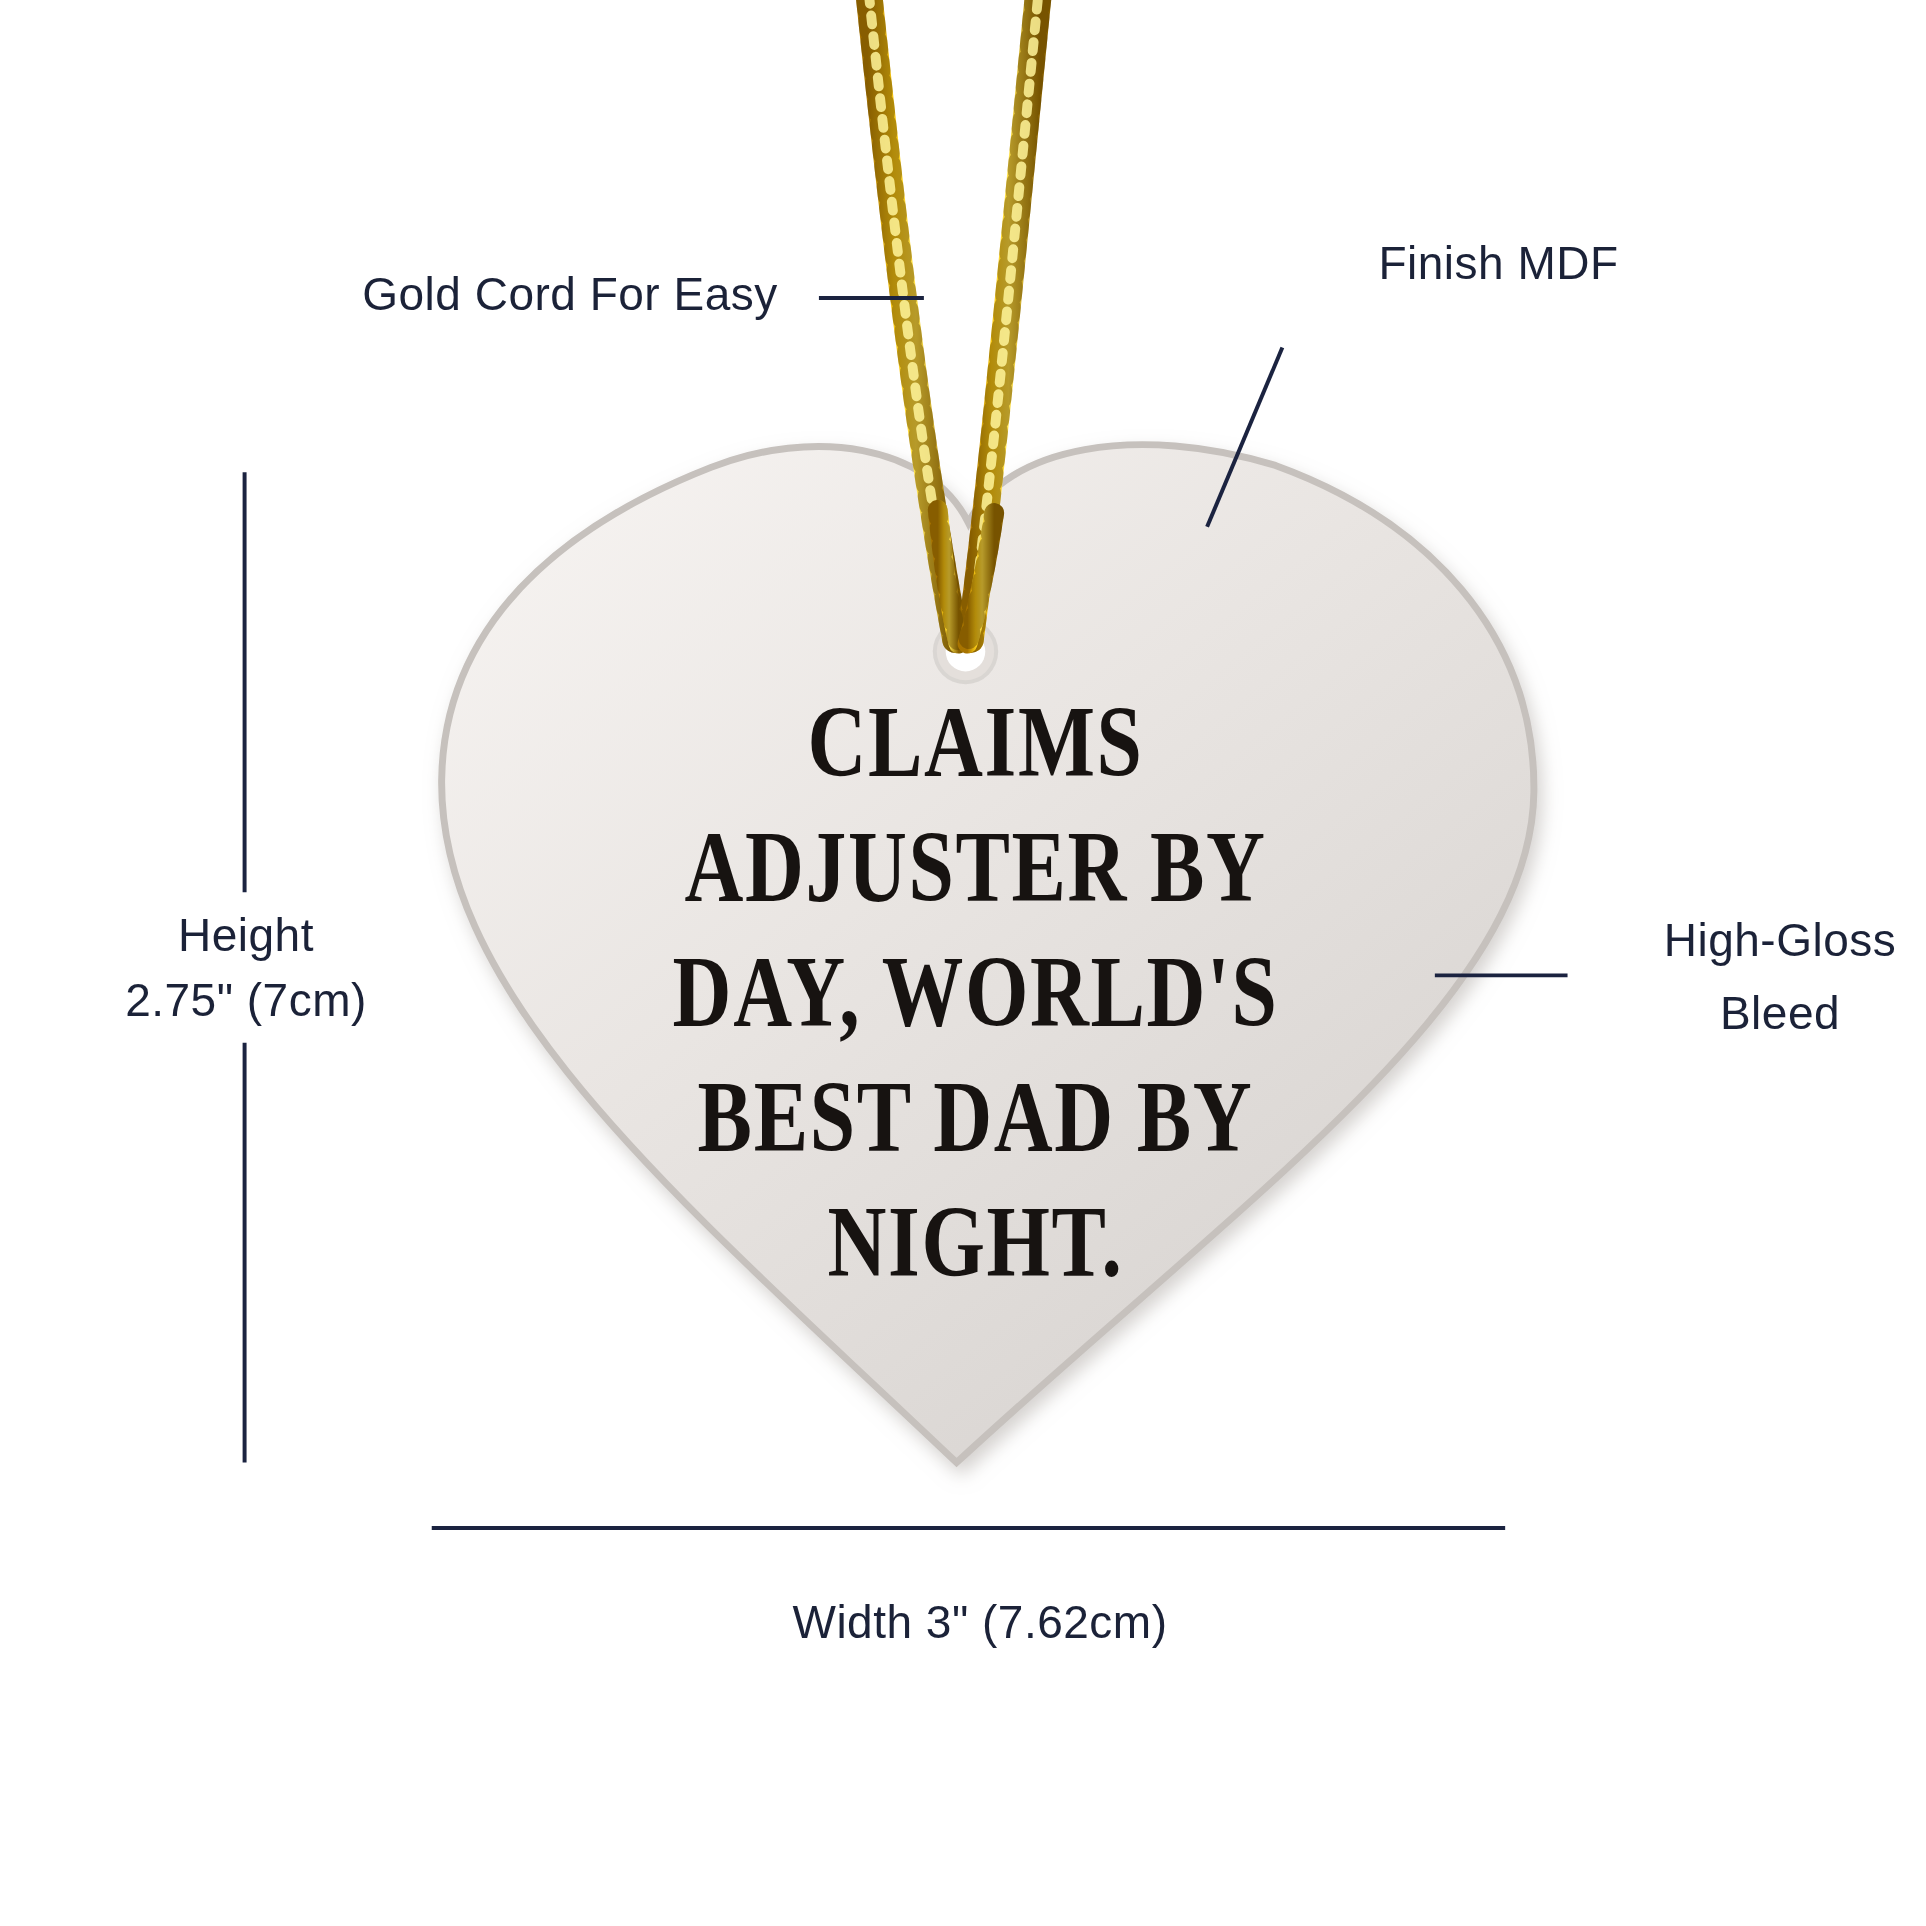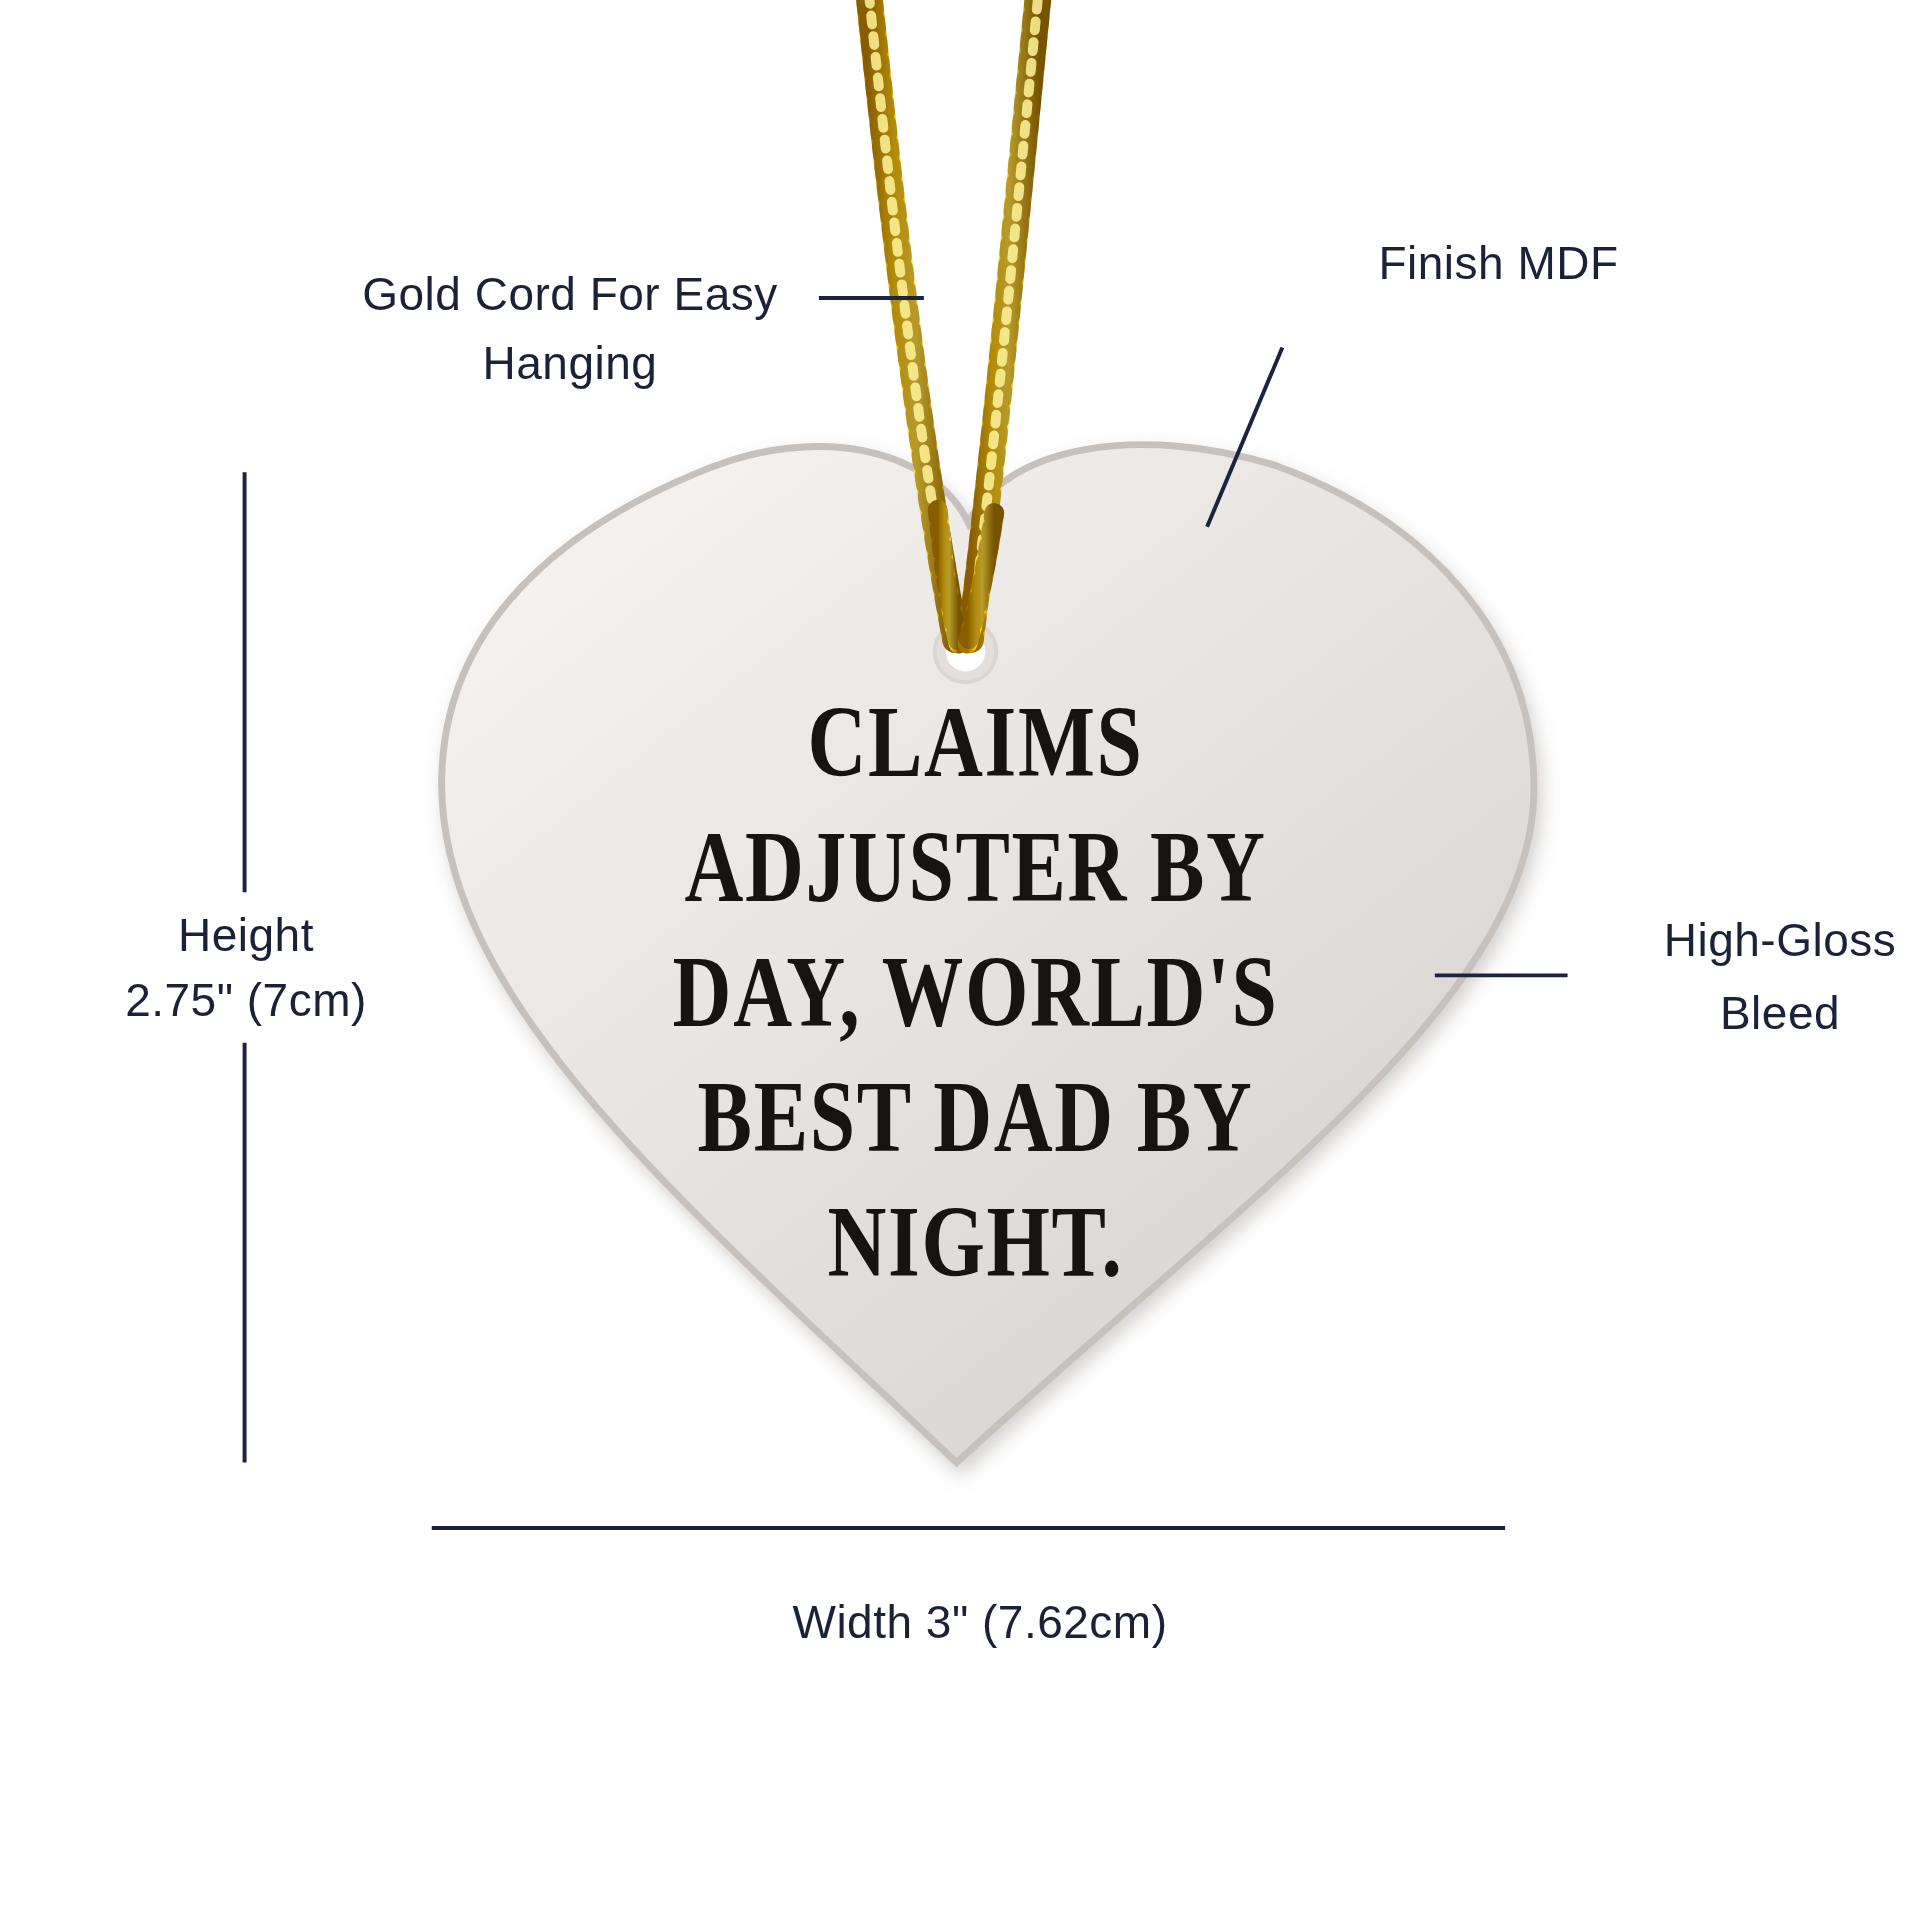--- a/index.html
+++ b/index.html
@@ -83,21 +83,20 @@
   <div class="ornament-text">
     <span class="oln">CLAIMS</span>
     <span class="oln">ADJUSTER BY</span>
     <span class="oln">DAY, WORLD'S</span>
     <span class="oln">BEST DAD BY</span>
     <span class="oln">NIGHT.</span>
   </div>
 
   <div class="label" style="left:273px;top:229px;width:594px;margin-top:31px;">
     <span class="ln">Gold Cord For Easy</span>
-    <span class="ln">Hanging</span>
   </div>
 
   <div class="label" style="left:1142px;top:229px;width:713px;">
     <span class="ln">Finish MDF</span>
   </div>
 
   <div class="label label-height" style="left:48px;top:903px;width:396px;">
     <span class="ln">Height</span>
     <span class="ln">2.75" (7cm)</span>
   </div>

